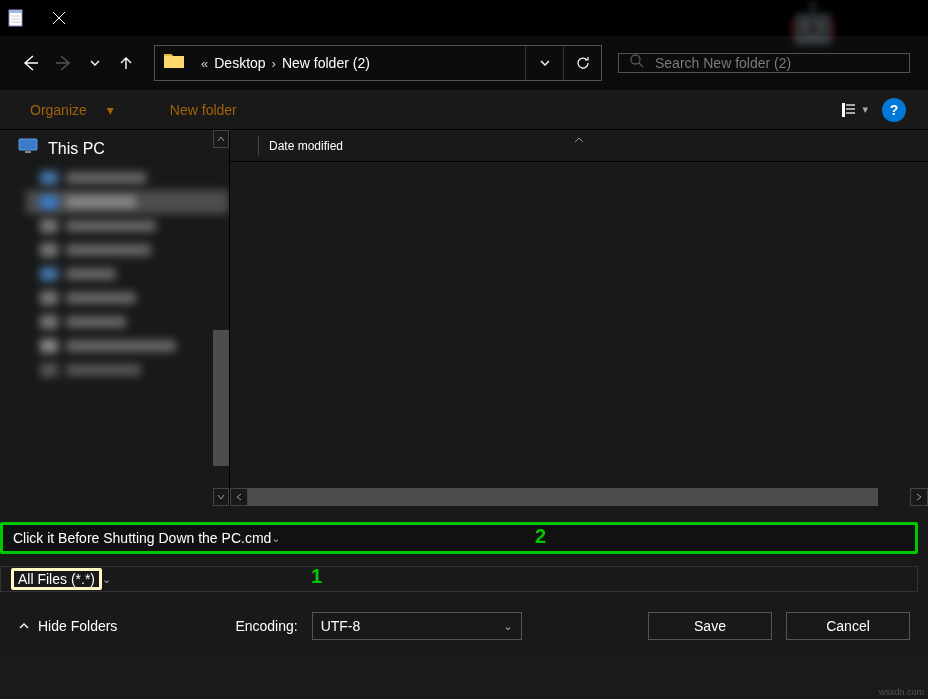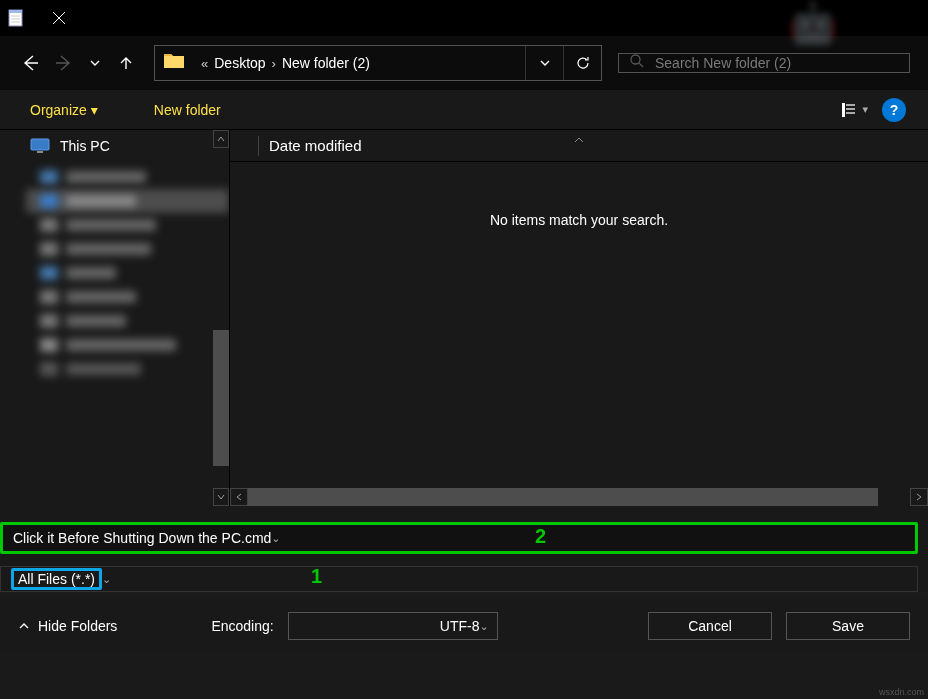--- a/index.html
+++ b/index.html
@@ -25,75 +25,75 @@
     .bc-sep { margin: 0 6px; font-size: 13px; color: #ccc; }
     .bc-item { cursor: pointer; }
     .addr-dropdown, .addr-refresh { width: 38px; height: 34px; display: flex; align-items: center; justify-content: center; cursor: pointer; border-left: 1px solid #333; }
     
     .search-box { width: 292px; height: 20px; border: 1px solid #535353; display: flex; align-items: center; padding: 0 10px; }
     .search-icon { margin-right: 10px; opacity: 0.6; }
     .search-text { font-size: 14px; color: #7a7a7a; }
     
     
     .toolbar { height: 40px; background: #191919; display: flex; align-items: center; padding: 0 22px; border-bottom: 1px solid #000; }
-    .toolbar-btn { font-size: 14px; color: #fde047; display: flex; align-items: center; gap: 4px; cursor: pointer; padding: 4px 8px; }
+    .toolbar-btn { font-size: 14px; color: #a16207; display: flex; align-items: center; gap: 20px; cursor: pointer; padding: 4px 8px; }
     .toolbar-btn.newfolder { margin-left: 40px; }
     .toolbar-right { margin-left: auto; display: flex; align-items: center; gap: 14px; }
     .view-btn { display: flex; align-items: center; gap: 4px; cursor: pointer; }
     .help-btn { width: 24px; height: 24px; border-radius: 50%; background: #0078d7; color: #fff; display: flex; align-items: center; justify-content: center; font-size: 14px; font-weight: bold; cursor: pointer; }
     
     
     .main { display: flex; height: 376px; background: #191919; }
     
     .sidebar { width: 230px; background: #191919; border-right: 1px solid #000; overflow: hidden; position: relative; }
     .sidebar-scroll-up { width: 16px; height: 18px; border: 1px solid #444; position: absolute; right: 0; top: 0; display: flex; align-items: center; justify-content: center; }
     .sidebar-scroll-thumb { position: absolute; right: 0; top: 200px; width: 16px; height: 136px; background: #4d4d4d; }
     .sidebar-scroll-down { width: 16px; height: 18px; border: 1px solid #444; position: absolute; right: 0; bottom: 0; display: flex; align-items: center; justify-content: center; }
     
-    .tree-item { display: flex; align-items: flex-start; padding: 5px 16px; font-size: 14px; cursor: pointer; margin-left: 12px; }
+    .tree-item { display: flex; align-items: flex-end; padding: 5px 16px; font-size: 16px; cursor: pointer; }
     .tree-item.thispc { padding: 8px 18px; }
     .tree-item .pc-icon { margin-right: 10px; }
     .tree-children { padding-left: 26px; }
     .tree-child { display: flex; align-items: center; padding: 5px 14px; font-size: 14px; cursor: pointer; gap: 8px; filter: blur(4px); }
     .tree-child.selected { background: #4d4d4d; }
     .tree-child-icon { width: 18px; height: 14px; border-radius: 1px; }
     
     .filearea { flex: 1; display: flex; flex-direction: column; position: relative; }
     .columns { height: 32px; display: flex; align-items: center; border-bottom: 1px solid #000; padding-left: 28px; position: relative; }
     .col-sort-indicator { position: absolute; left: 50%; top: 0; transform: translateX(-50%); }
     .col-name { width: 454px; font-size: 14px; }
-    .col-date { font-size: 15px; border-left: 1px solid #444; padding-left: 10px; height: 20px; display: flex; align-items: center; }
+    .col-date { font-size: 12px; border-left: 1px solid #444; padding-left: 10px; height: 20px; display: flex; align-items: center; }
     .empty-msg { text-align: center; margin-top: 50px; font-size: 14px; color: #fff; }
     
     .h-scroll { height: 18px; display: flex; position: absolute; bottom: 0; left: 0; right: 0; }
     .h-scroll-left { width: 18px; height: 18px; border: 1px solid #444; display: flex; align-items: center; justify-content: center; }
     .h-scroll-track { flex: 1; background: #191919; }
     .h-scroll-thumb { width: 630px; height: 18px; background: #4d4d4d; }
     .h-scroll-right { width: 18px; height: 18px; border: 1px solid #444; display: flex; align-items: center; justify-content: center; }
     
     
     .form-area { background: #191919; padding: 16px 0 0; }
     .form-row { display: flex; align-items: center; margin-bottom: 12px; padding: 0 10px 0 0; position: relative; }
     .form-label { width: 180px; text-align: right; font-size: 14px; padding-right: 6px; }
     .form-field { flex: 1; position: relative; }
     .form-input { width: 100%; height: 26px; padding: 8px 10px; font-size: 14px; display: flex; align-items: center; justify-content: flex-start; }
     .filename-field { border: 3px solid #00c800; background: #111; border-radius: 2px; height: 32px; }
     .filetype-field { border: 1px solid #333; background: #191919; height: 26px; }
-    .highlight-filetype { border: 3px solid #0ea5e9; display: inline-block; padding: 0 4px; border-radius: 2px; }
+    .highlight-filetype { border: 3px solid #fef9c3; display: inline-block; padding: 0 4px; border-radius: 2px; }
     .annotation-num { position: absolute; font-size: 20px; font-weight: bold; color: #00c800; }
     .ann-2 { left: 535px; top: 3px; }
     .ann-1 { left: 311px; top: -1px; }
     .dropdown-arrow { font-size: 11px; color: #aaa; }
     
     
     .footer { display: flex; align-items: center; padding: 14px 18px; gap: 14px; background: #191919; }
     .hide-folders { display: flex; align-items: center; gap: 8px; font-size: 14px; cursor: pointer; }
     .footer-spacer { flex: 1; }
-    .encoding-label { font-size: 14px; margin-left: 80px; }
-    .encoding-select { width: 210px; height: 26px; border: 1px solid #555; background: #191919; color: #fff; display: flex; align-items: center; justify-content: flex-end; padding: 13px 8px; font-size: 14px; cursor: pointer; }
+    .encoding-label { font-size: 14px; margin-left: 104px; }
+    .encoding-select { width: 210px; height: 26px; border: 1px solid #555; background: #191919; color: #fff; display: flex; align-items: center; justify-content: space-between; padding: 13px 8px; font-size: 14px; cursor: pointer; }
     .footer-btn { width: 124px; height: 28px; border: 1px solid #555; background: #191919; color: #fff; font-size: 14px; cursor: pointer; display: flex; align-items: center; justify-content: center; }
     
     .watermark { position: absolute; bottom: 2px; right: 4px; font-size: 9px; color: #555; }
     .logo-overlay { position: absolute; top: 0; right: 90px; opacity: 0.3; font-size: 40px; color: #666; filter: blur(3px); }
   </style>
 </head>
 <body>
 
 <div class="titlebar">
   <span class="titlebar-icon">
@@ -259,21 +259,20 @@
 
   <div class="filearea">
     <div class="columns">
       <div class="col-sort-indicator">
         <svg width="12" height="8" viewBox="0 0 12 8">
             <path d="M2 6 L6 2 L10 6" stroke="#888" fill="none"></path>
           </svg>
       </div>
       <div class="col-date">Date modified</div>
     </div>
-    <div class="empty-msg">No items match your search.</div>
 
     <div class="h-scroll">
       <div class="h-scroll-left">
         <svg width="8" height="10" viewBox="0 0 8 10">
             <path d="M6 2 L2 5 L6 8" stroke="#999" fill="none"></path>
           </svg>
       </div>
       <div class="h-scroll-track">
         <div class="h-scroll-thumb"></div>
       </div>
@@ -313,17 +312,17 @@
         <path d="M2 8 L6 4 L10 8" stroke="#fff" fill="none" stroke-width="1.4"></path>
       </svg>
     <span>Hide Folders</span>
   </div>
   <div class="encoding-label">Encoding:</div>
   <div class="encoding-select">
     <span>UTF-8</span>
     <span class="dropdown-arrow">⌄</span>
   </div>
   <div class="footer-spacer"></div>
+  <button class="footer-btn">Save</button>
   <button class="footer-btn">Cancel</button>
-  <button class="footer-btn">Save</button>
 </div>
 
 <div class="watermark">wsxdn.com</div>
 
 </body></html>

